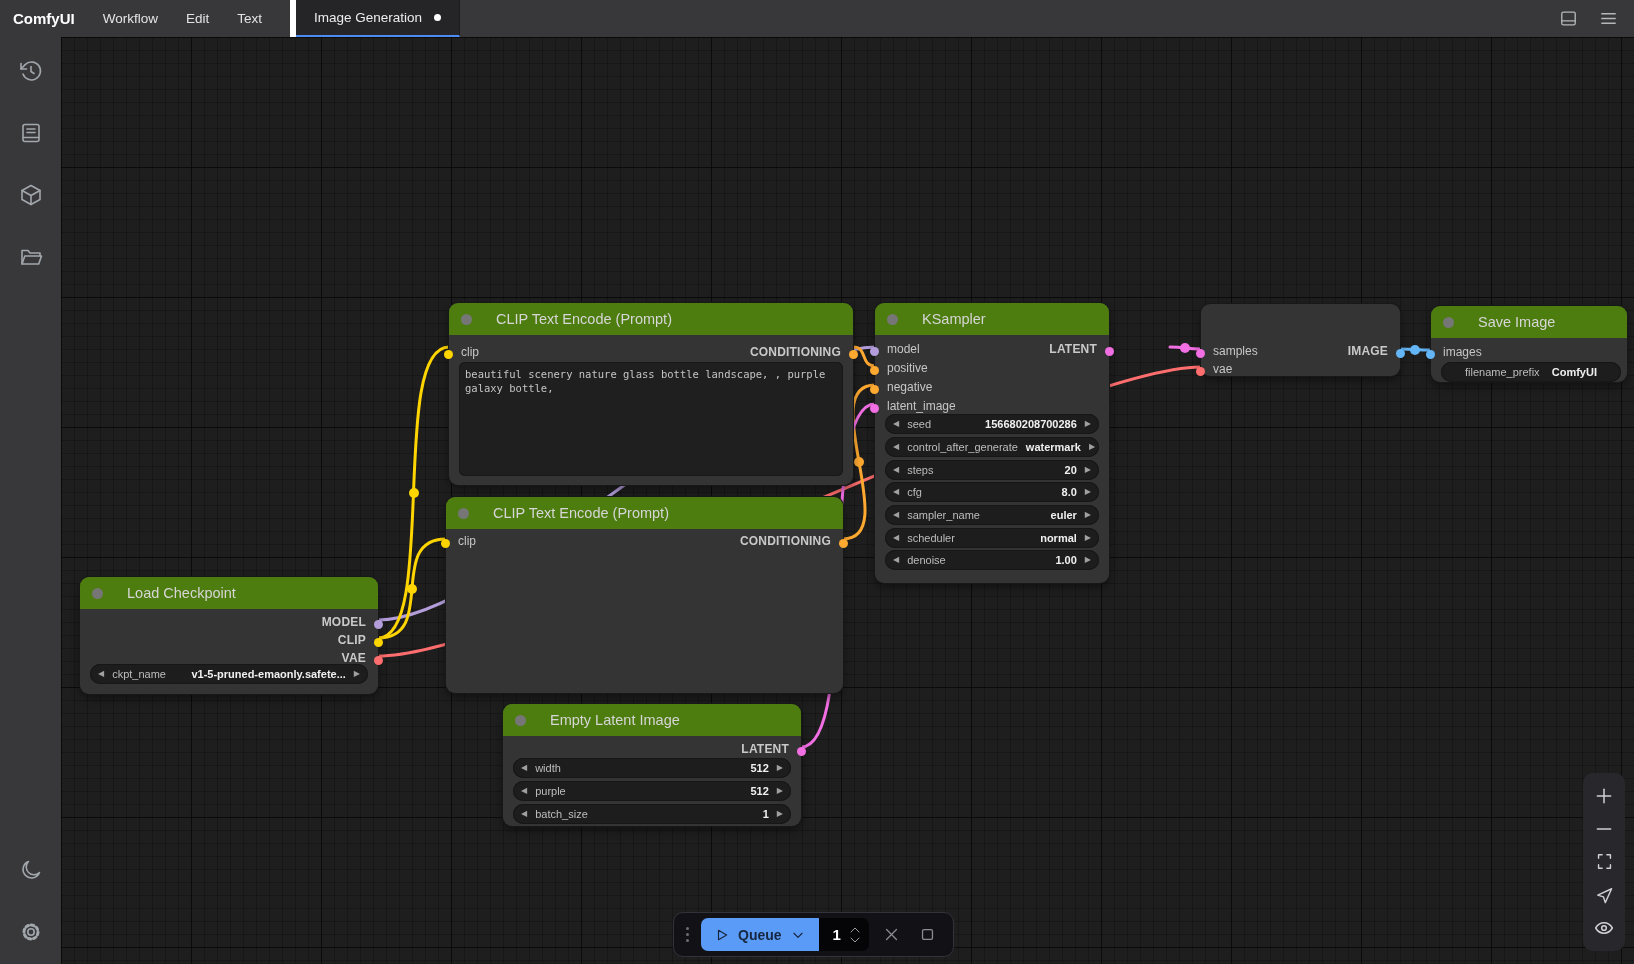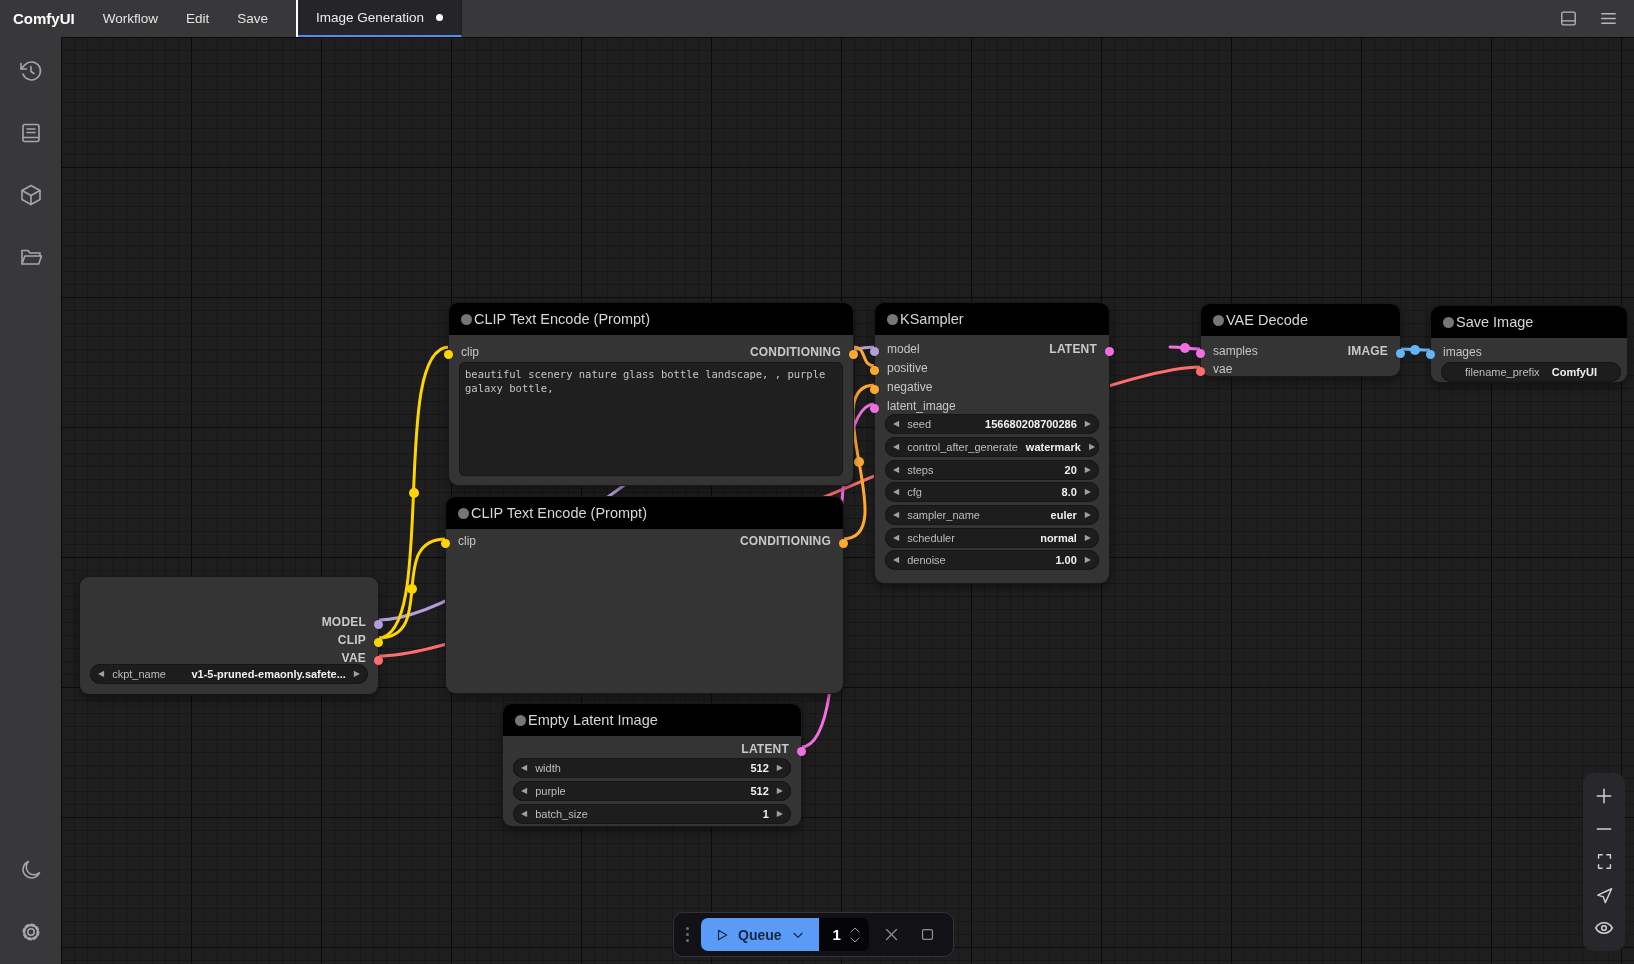--- a/index.html
+++ b/index.html
@@ -5,21 +5,21 @@
   *{margin:0;padding:0;box-sizing:border-box}
   html,body{width:1634px;height:964px;overflow:hidden;background:#1e1e1e;
     font-family:"Liberation Sans",sans-serif;-webkit-font-smoothing:antialiased}
   body{position:relative}
 
   
   .menubar{position:absolute;left:0;top:0;width:1634px;height:37px;background:#38383b;
     display:flex;align-items:stretch;z-index:40;color:#e3e3e3}
   .logo{font-weight:bold;font-size:15px;color:#fff;display:flex;align-items:center;padding:0 14px 0 13px}
   .menu-item{display:flex;align-items:center;padding:0 14px;font-size:13.5px;color:#e3e3e3;cursor:pointer}
-  .tabs{display:flex;align-items:stretch;margin-left:14px;background:#303033;border-left:2px solid #ffffff}
+  .tabs{display:flex;align-items:stretch;margin-left:14px;background:#303033;border-left:6px solid #ffffff}
   .tab{position:relative;display:flex;align-items:center;gap:12px;padding:0 18px;background:#252528;
     font-size:13.5px;color:#ececec;border-right:1px solid #1d1d1f;border-bottom:2px solid #4b8df0}
   .tab-dot{width:7px;height:7px;border-radius:50%;background:#fff}
   .menubar-right{margin-left:auto;display:flex;align-items:center;gap:8px;padding-right:10px}
   .iconbtn{width:32px;height:30px;display:flex;align-items:center;justify-content:center;border-radius:5px;cursor:pointer}
   .iconbtn svg{stroke:#b4b7ba;fill:none;stroke-width:1.7;stroke-linecap:round;stroke-linejoin:round}
 
   
   .sidebar{position:absolute;left:0;top:37px;width:61px;height:927px;background:#38383b;z-index:40;
     display:flex;flex-direction:column;align-items:center}
@@ -36,22 +36,22 @@
       linear-gradient(rgba(0,0,0,.22) 1px,transparent 1px),
       linear-gradient(90deg,rgba(0,0,0,.22) 1px,transparent 1px);
     background-size:130px 130px,130px 130px,13px 13px,13px 13px;z-index:0}
 
   .wires{position:absolute;left:0;top:0;width:1634px;height:964px;z-index:5;pointer-events:none}
   .wires path{fill:none;stroke-width:3;stroke-linecap:round}
 
   
   .node{position:absolute;background:#343434;border-radius:9px;z-index:10;
     box-shadow:0 0 0 1px #181818,0 4px 10px rgba(0,0,0,.45)}
-  .node-title{position:absolute;left:0;top:0;right:0;height:32px;background:#000000;
-    border-radius:9px 9px 0 0;display:flex;align-items:center;padding:0 12px;gap:2px;cursor:grab}
+  .node-title{position:absolute;left:0;top:0;right:0;height:32px;background:#4d7c0f;
+    border-radius:9px 9px 0 0;display:flex;align-items:center;padding:0 12px;gap:24px;cursor:grab}
   .node-title .tdot{width:11px;height:11px;border-radius:50%;background:#767676;flex:0 0 auto}
   .node-title .ttext{font-size:14.5px;color:#d6d6d6;white-space:nowrap;overflow:hidden}
   .port{position:absolute;height:18px;display:flex;align-items:flex-end;font-size:12px;color:#c6c6c6}
   .port .pdot{width:9px;height:9px;border-radius:50%;flex:0 0 auto}
   .port.in{left:-5px}
   .port.in .plabel{margin-left:8px}
   .port.out{right:-5px;flex-direction:row-reverse}
   .port.out .plabel{margin-right:8px;font-weight:bold;color:#c9c9c9;letter-spacing:.2px}
   .node-text{position:absolute;background:#1f1f1f;border-radius:6px;padding:5px 6px;
     font-family:"DejaVu Sans Mono",monospace;font-size:10.5px;line-height:1.35;color:#c4c4c4;
@@ -85,21 +85,21 @@
   .cc-btn{width:30px;height:28px;display:flex;align-items:center;justify-content:center;cursor:pointer}
   .cc-btn svg{stroke:#cfcfd4;fill:none;stroke-width:1.8;stroke-linecap:round;stroke-linejoin:round}
 </style>
 </head>
 <body>
 
 <div class="menubar">
   <div class="logo">ComfyUI</div>
   <div class="menu-item">Workflow</div>
   <div class="menu-item">Edit</div>
-  <div class="menu-item">Save</div>
+  <div class="menu-item">Text</div>
   <div class="tabs">
     <div class="tab">
       <span>Image Generation</span>
       <span class="tab-dot"></span>
     </div>
   </div>
   <div class="menubar-right">
     <div class="iconbtn">
       <svg width="19" height="19" viewBox="0 0 24 24">
         <rect x="3.5" y="4" width="17" height="16" rx="2"></rect>
@@ -176,20 +176,24 @@
   <path d="M1400,349 C1415,349 1416,350 1431,350" stroke="#64B5F6"></path>
   <circle cx="414" cy="493" r="5" fill="#FFD500"></circle>
   <circle cx="412" cy="589" r="5" fill="#FFD500"></circle>
   <circle cx="859" cy="462" r="5" fill="#FFA931"></circle>
   <circle cx="838" cy="576" r="5" fill="#F26EE3"></circle>
   <circle cx="1185" cy="348" r="5" fill="#F26EE3"></circle>
   <circle cx="1415" cy="350" r="5" fill="#64B5F6"></circle>
 </svg>
 
 <div class="node" style="left:80px;top:577px;width:298px;height:117px">
+  <div class="node-title">
+    <span class="tdot" style="background: rgb(118, 118, 118);"></span>
+    <span class="ttext">Load Checkpoint</span>
+  </div>
   <div class="port out" style="top:34px">
     <span class="pdot" style="background: rgb(179, 157, 219);"></span>
     <span class="plabel">MODEL</span>
   </div>
   <div class="port out" style="top:52px">
     <span class="pdot" style="background: rgb(255, 213, 0);"></span>
     <span class="plabel">CLIP</span>
   </div>
   <div class="port out" style="top:70px">
     <span class="pdot" style="background: rgb(255, 110, 110);"></span>
@@ -326,24 +330,20 @@
   </div>
   <div class="widget" style="left:10px;right:10px;top:247px">
     <span class="warrow">◀</span>
     <span class="wlabel">denoise</span>
     <span class="wvalue">1.00</span>
     <span class="warrow">▶</span>
   </div>
 </div>
 
 <div class="node" style="left:1201px;top:304px;width:199px;height:72px">
-  <div class="node-title">
-    <span class="tdot" style="background: rgb(118, 118, 118);"></span>
-    <span class="ttext">VAE Decode</span>
-  </div>
   <div class="port in" style="top:36px">
     <span class="pdot" style="background: rgb(242, 110, 227);"></span>
     <span class="plabel">samples</span>
   </div>
   <div class="port in" style="top:54px">
     <span class="pdot" style="background: rgb(255, 110, 110);"></span>
     <span class="plabel">vae</span>
   </div>
   <div class="port out" style="top:36px">
     <span class="pdot" style="background: rgb(100, 181, 246);"></span>

